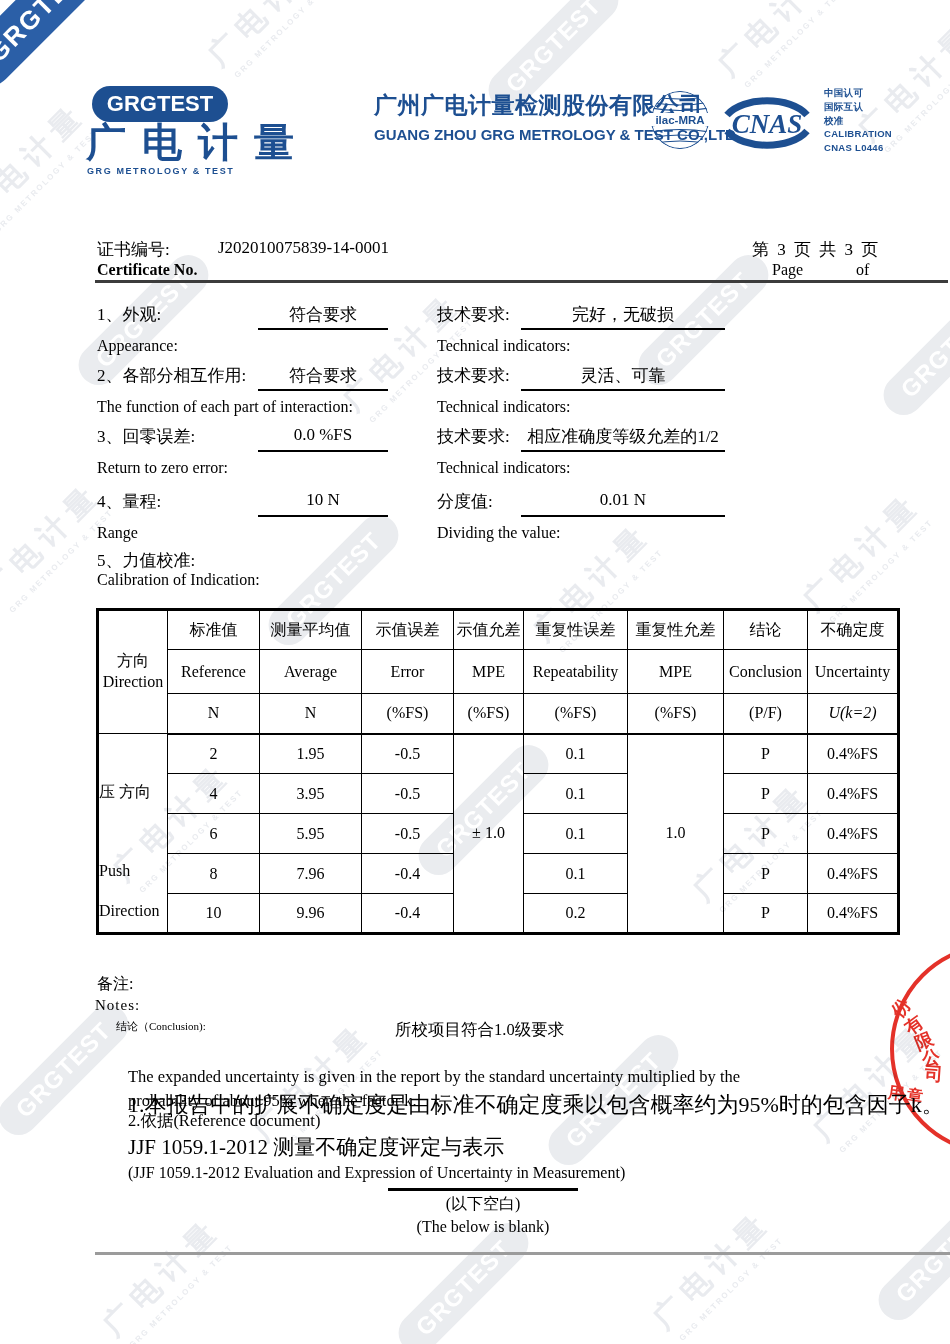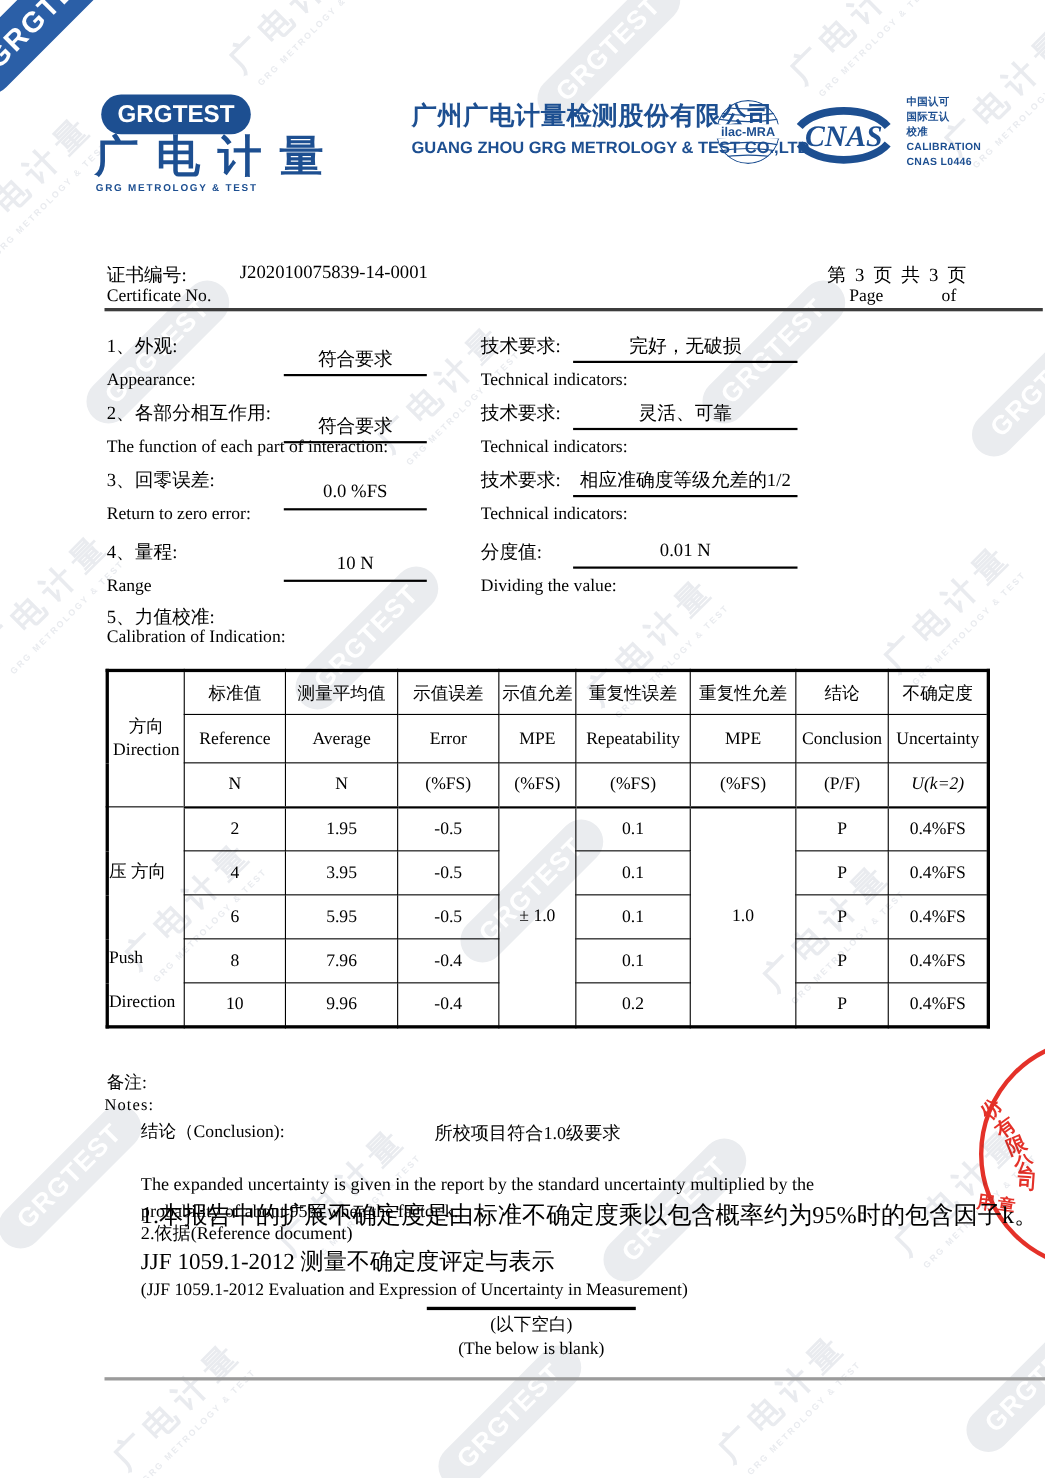--- a/index.html
+++ b/index.html
@@ -32,29 +32,29 @@
   .cnas-logo{left:720px;top:94px;width:94px;height:58px}
   .accr{left:824px;top:86px;font-family:"Liberation Sans",sans-serif;font-weight:bold;color:#1d4f91;
         font-size:9.5px;line-height:1.45;letter-spacing:.3px}
   
   .title-cn{left:372px;top:158px;font-size:40px;font-weight:bold;letter-spacing:43px;white-space:nowrap}
   .title-en{left:0;top:204px;width:950px;text-align:center;font-size:23px;font-weight:bold;letter-spacing:.5px}
   
   .cert-label{left:97px;top:238px;font-size:17px}
   .cert-num{left:218px;top:238px;font-size:17px}
   .cert-page{left:752px;top:238px;font-size:17px;letter-spacing:2px}
-  .cert-en{left:97px;top:261px;font-size:16px;font-weight:normal}
+  .cert-en{left:97px;top:261px;font-size:16px;font-weight:bold}
   .page-en{left:772px;top:261px;font-size:16px}
   .of-en{left:856px;top:261px;font-size:16px}
   .rule-top{left:95px;top:280px;width:853px;height:3px;background:#3c3c3c}
   
   .item{position:absolute;left:97px;width:780px;font-size:17px}
   .item .row{position:relative;height:27px}
   .item .lbl{position:absolute;left:0;top:0}
-  .item .val{position:absolute;left:161px;top:12px;width:130px;text-align:center;border-bottom:2px solid #000;height:27px}
+  .item .val{position:absolute;left:161px;top:0;width:130px;text-align:center;border-bottom:2px solid #000;height:27px}
   .item .rlbl{position:absolute;left:340px;top:0}
   .item .rval{position:absolute;left:424px;top:0;width:204px;text-align:center;border-bottom:2px solid #000;height:27px}
   .item .en{position:relative;margin-top:7px;font-size:16px}
   .item .ren{position:absolute;left:340px;top:0}
   
   .caltable{position:absolute;left:96px;top:608px;width:801px;border-collapse:collapse;table-layout:fixed;
             font-size:16px;text-align:center;border:3px solid #000}
   .caltable th,.caltable td{border:1.6px solid #000;font-weight:normal;padding:0}
   .caltable thead tr:nth-child(1) th{height:40px}
   .caltable thead tr:nth-child(2) th{height:44px}
@@ -63,21 +63,21 @@
   .dir-head{line-height:1.3;font-size:16px}
   .u-cell{font-style:italic}
   .dir-cell{position:relative}
   .dir-cell span{position:absolute;left:0;width:100%;text-align:left}
   .dir-cell .d0{top:48px}
   .dir-cell .d1{top:128px}
   .dir-cell .d2{top:168px}
   
   .notes-cn{left:97px;top:974px;font-size:16px}
   .notes-en{left:95px;top:997px;font-size:15px;letter-spacing:1px}
-  .concl-label{left:128px;top:1019px;font-size:16px}
+  .concl-label{left:116px;top:1019px;font-size:11px}
   .concl-value{left:395px;top:1019px;font-size:16.5px}
   .n1cn{left:128px;top:1090px;font-size:22px}
   .n1en1{left:128px;top:1067px;font-size:16.5px}
   .n1en2{left:128px;top:1091px;font-size:16.5px}
   .n2cn{left:128px;top:1110px;font-size:16.5px}
   .n2ref{left:128px;top:1133px;font-size:21px}
   .n2refen{left:128px;top:1164px;font-size:16px}
   
   .blank-rule{left:388px;top:1188px;width:190px;height:3px;background:#000}
   .blank-cn{left:380px;top:1194px;width:206px;text-align:center;font-size:16px}

